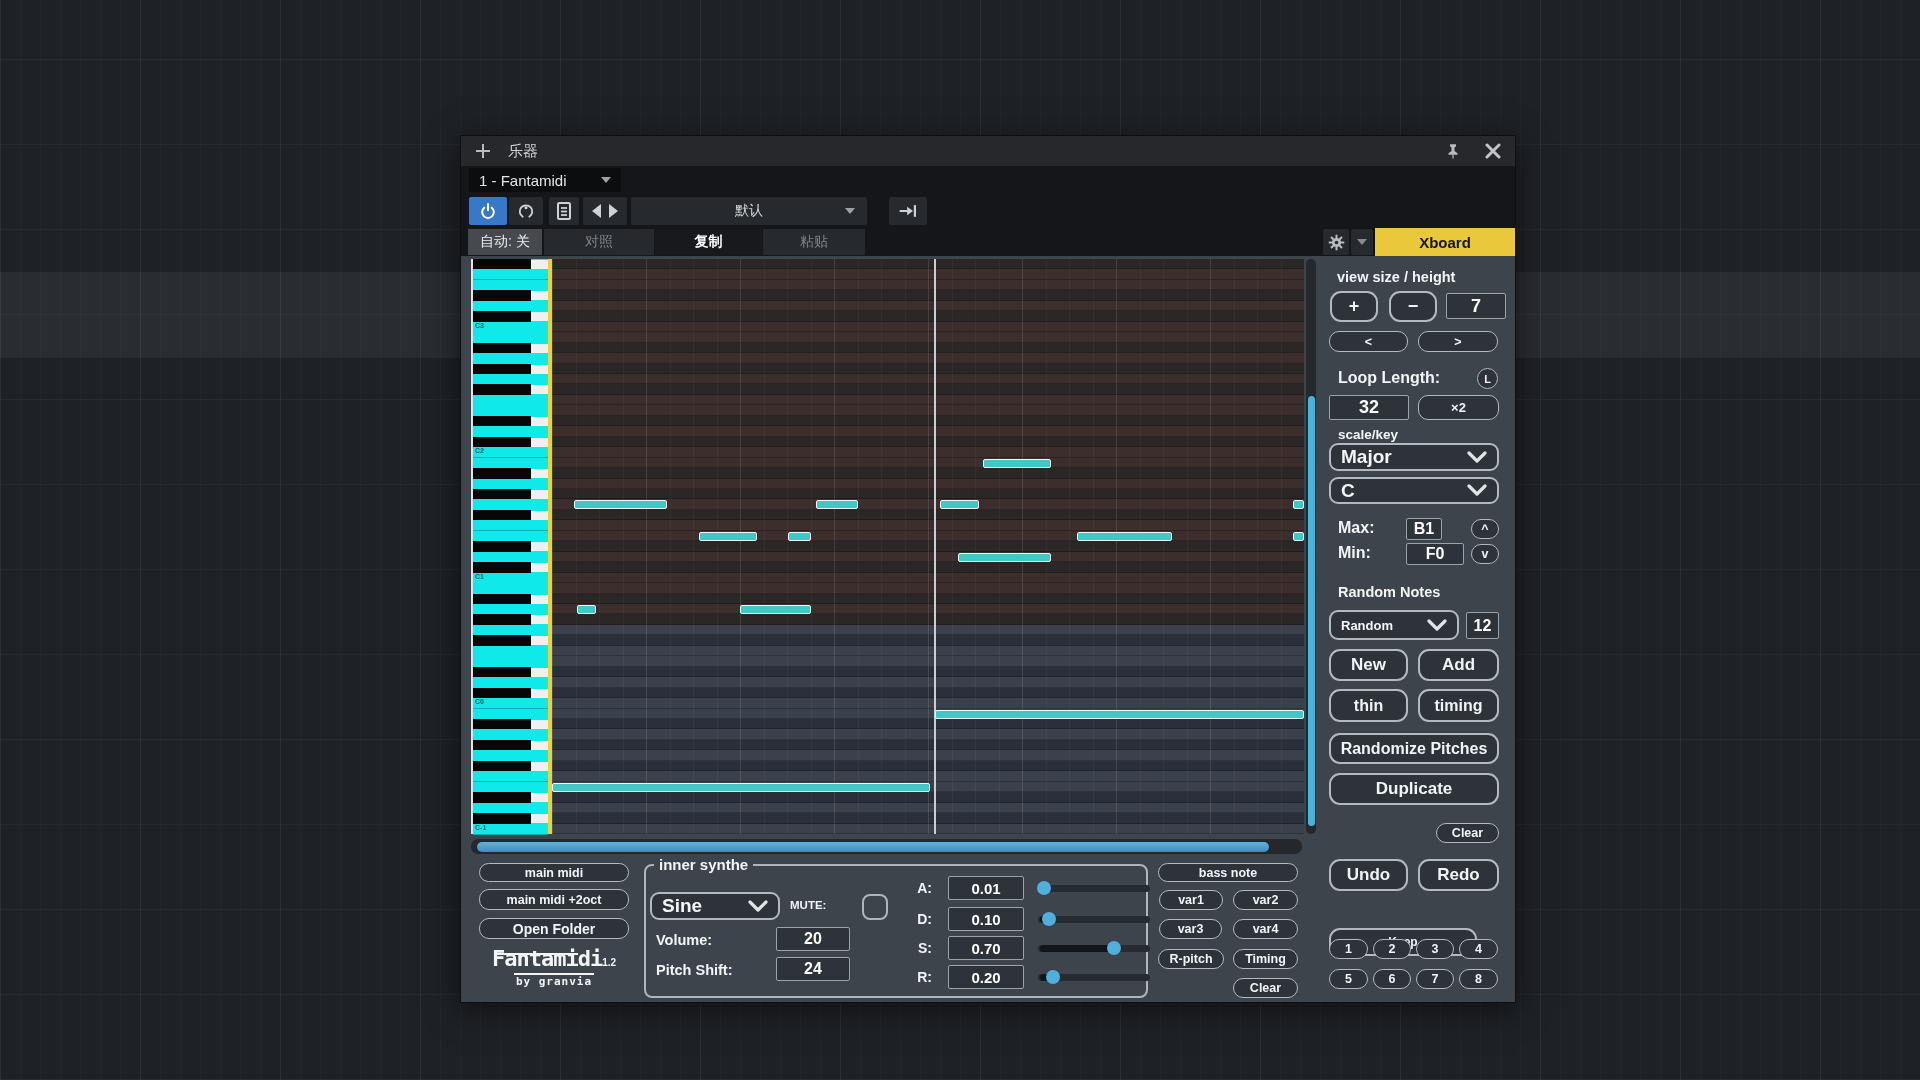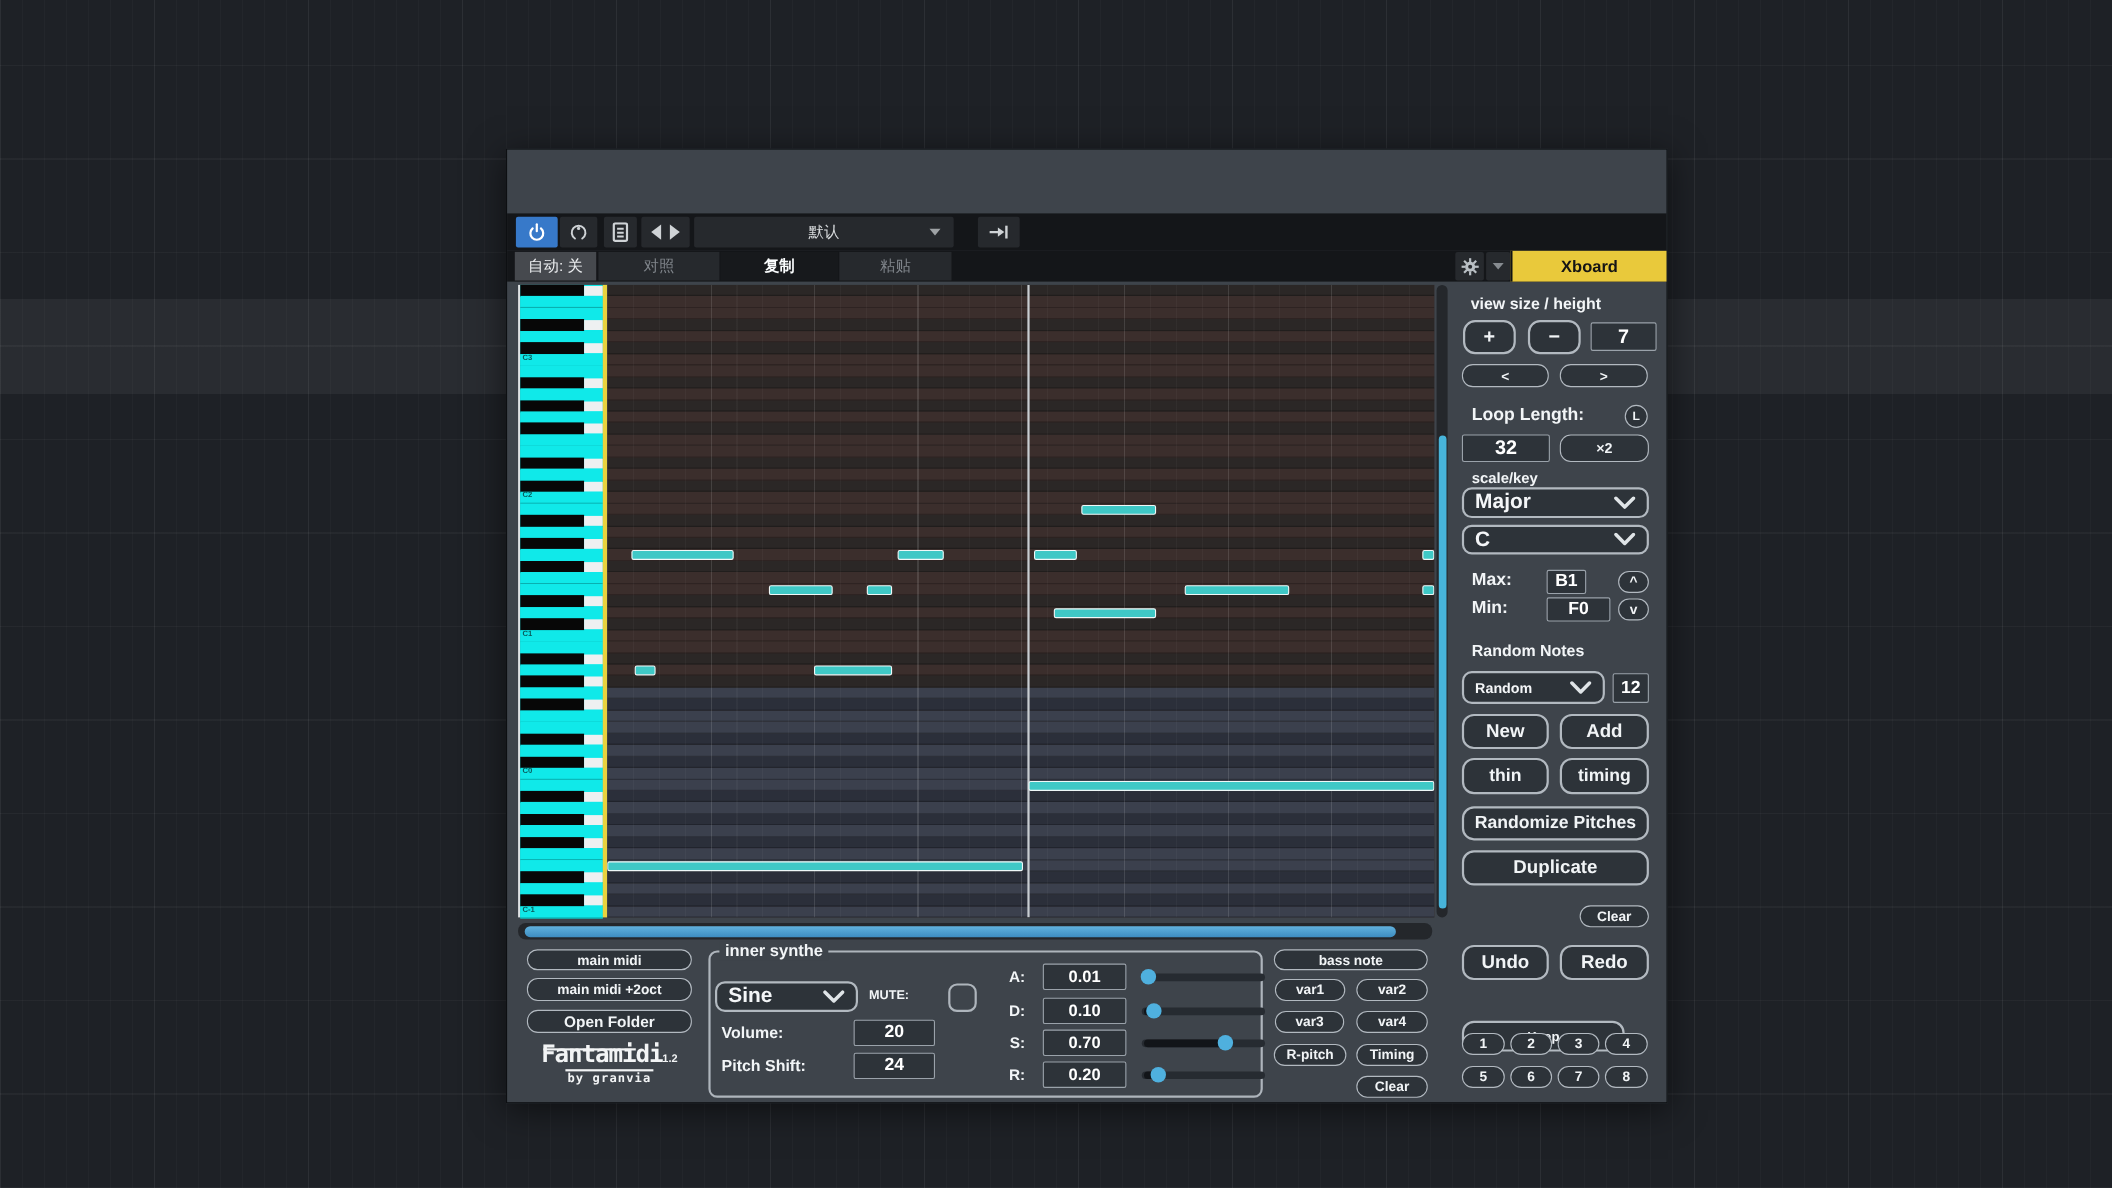--- a/index.html
+++ b/index.html
@@ -93,21 +93,40 @@
   
   .rp-lbl14 { font-size:14.5px; } .rp-lbl16 { font-size:16px; } .rp-lbl13 { font-size:13.5px; }
   .circle-btn { border-radius:50%; border:1.5px solid #b2b9c0; background:#2d3339; color:#f1f4f6;
     display:flex; align-items:center; justify-content:center; font-size:11px; font-weight:bold; }
 </style>
 </head>
 <body>
 
 <div class="window">
 
-
+  <div class="abs titlebar">
+    <svg class="abs" style="left:13px;top:6px" width="18" height="18" viewBox="0 0 18 18">
+        <path d="M8 2h2v14H8zM2 8h14v2H2z" fill="#b9bcbe"></path>
+      </svg>
+    <span class="abs title">乐器</span>
+    <svg class="abs" style="left:983px;top:6px" width="18" height="18" viewBox="0 0 24 24">
+        <path d="M8 3h8v3l-2 1v5l4 3v2H6v-2l4-3V7L8 6z" fill="#b9bcbe"></path>
+        <rect x="11.2" y="17" width="1.6" height="5" fill="#b9bcbe"></rect>
+      </svg>
+    <svg class="abs" style="left:1024px;top:7px" width="16" height="16" viewBox="0 0 16 16">
+        <path d="M2 2 L14 14 M14 2 L2 14" stroke="#c3c6c8" stroke-width="3" stroke-linecap="round"></path>
+      </svg>
+  </div>
+
+  <div class="abs preset-strip">
+    <div class="abs preset-select">
+      <span>1 - Fantamidi</span>
+      <span style="width:0;height:0;border-left:5px solid transparent;border-right:5px solid transparent;border-top:6px solid #9ea2a5"></span>
+    </div>
+  </div>
 
   <div class="abs toolbar">
     <div class="abs tile" style="left:8px;top:3px;width:38px;height:28px;background:#3779c9">
       <svg width="20" height="20" viewBox="0 0 24 24">
           <path d="M7.5 8 A 7 7 0 1 0 16.5 8" stroke="#ffffff" stroke-width="2.4" fill="none" stroke-linecap="round"></path>
           <line x1="12" y1="3.5" x2="12" y2="11" stroke="#ffffff" stroke-width="2.4" stroke-linecap="round"></line>
         </svg>
     </div>
     <div class="abs tile" style="left:48px;top:3px;width:34px;height:28px">
       <svg width="20" height="20" viewBox="0 0 24 24">

